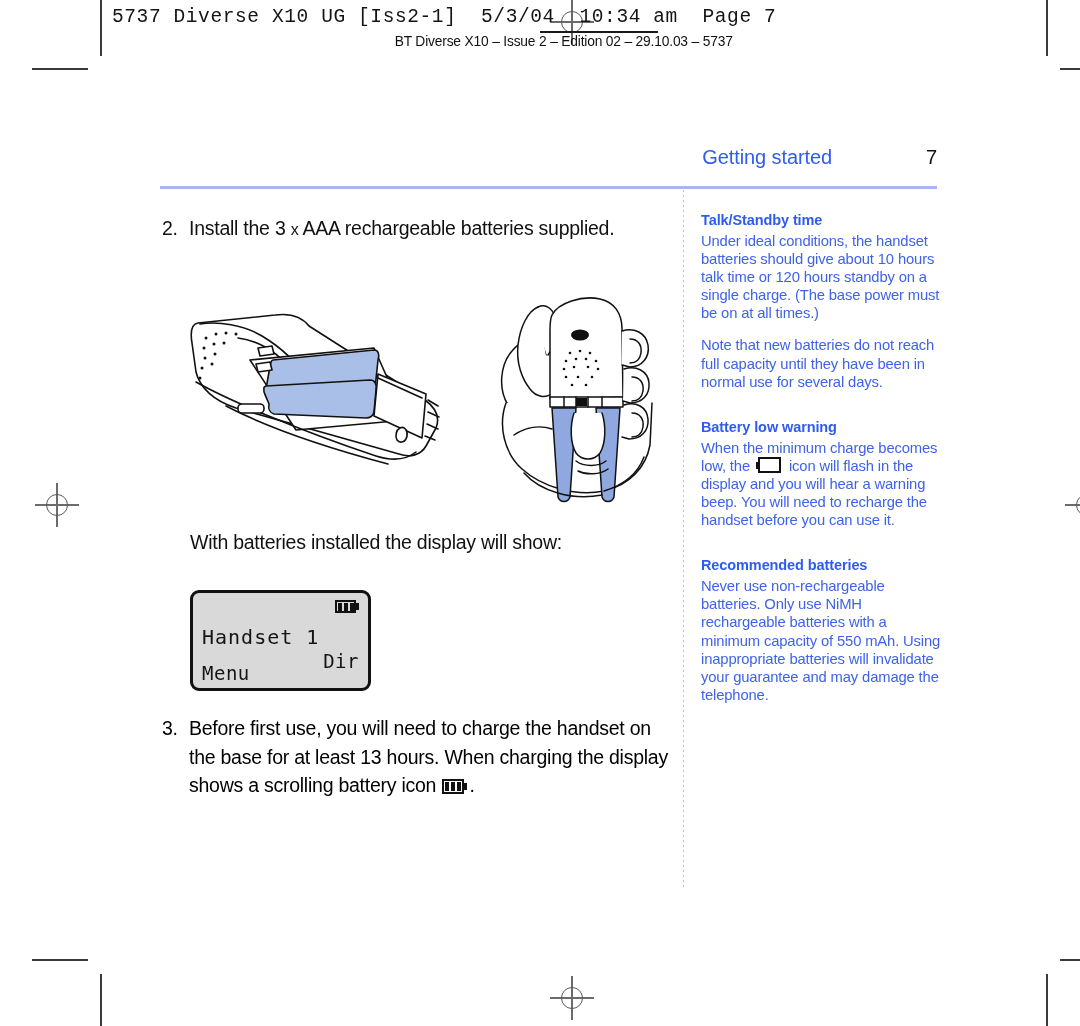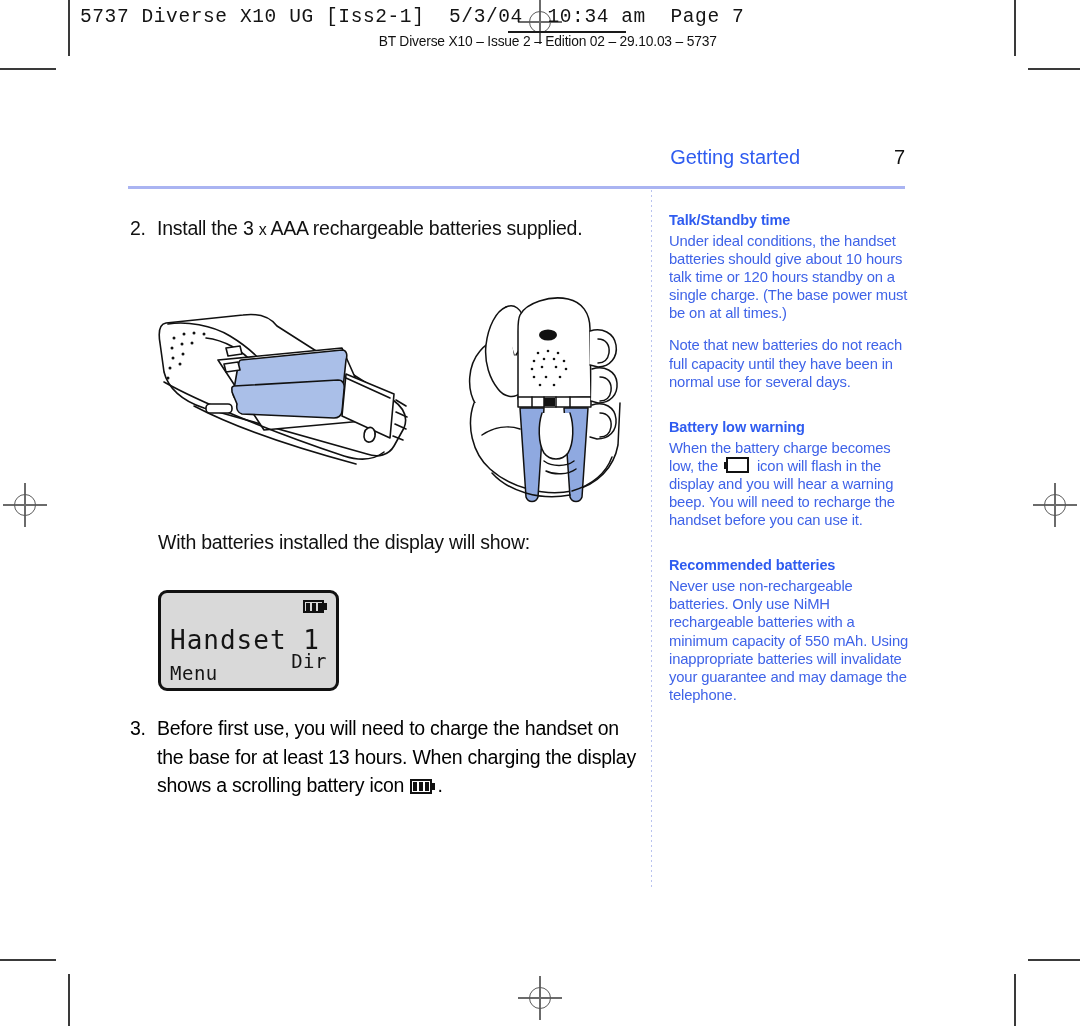--- a/index.html
+++ b/index.html
@@ -1,20 +1,20 @@
 <!DOCTYPE html>
 <html><head>
 <meta charset="utf-8">
 <style>
   html,body{margin:0;padding:0;}
   body{
     width:1080px;height:1026px;background:#ffffff;position:relative;
     font-family:"Liberation Sans", sans-serif;overflow:hidden;
   }
-  .page{position:absolute;inset:0;}
+  .page{position:absolute;inset:0;margin-left:32px;}
 
   
   .crop{position:absolute;background:#3a3a3a;}
   .vcrop{width:2px;}
   .hcrop{height:2px;}
   .regmark{position:absolute;width:44px;height:44px;}
   .regmark .rline{position:absolute;background:#6b6b6b;}
   .regmark .rcircle{position:absolute;left:11px;top:11px;width:20px;height:20px;
       border:1.5px solid #5a5a5a;border-radius:50%;background:transparent;}
 
@@ -72,21 +72,21 @@
   
   .lcd{position:absolute;left:158px;top:590px;width:175px;height:95px;
      border:3.5px solid #111;border-radius:9px;background:#d9d9d9;overflow:hidden;}
   .lcd .lcdbat{position:absolute;right:9px;top:7px;width:24px;height:13px;}
   .lcd .lcdbat .sh{position:absolute;left:0;top:0;width:21px;height:13px;
      border:2px solid #111;box-sizing:border-box;background:#d9d9d9;}
   .lcd .lcdbat .tp{position:absolute;left:21px;top:3px;width:3px;height:7px;background:#111;}
   .lcd .lcdbat .bb{position:absolute;top:2.5px;width:4px;height:8px;background:#111;}
   .lcd .lcdbat .bb1{left:2.5px;}.lcd .lcdbat .bb2{left:8.5px;}.lcd .lcdbat .bb3{left:14.5px;}
   .lcd .main-txt{position:absolute;left:9px;top:32px;font-family:"DejaVu Sans Mono", monospace;
-     font-size:26px;color:#151515;letter-spacing:1px;}
+     font-size:20px;color:#151515;letter-spacing:1px;}
   .lcd .soft-l{position:absolute;left:9px;bottom:4px;font-family:"DejaVu Sans Mono", monospace;
      font-size:19px;color:#151515;letter-spacing:0.5px;}
   .lcd .soft-r{position:absolute;right:9px;bottom:16px;font-family:"DejaVu Sans Mono", monospace;
      font-size:19px;color:#151515;letter-spacing:0.5px;}
 
   
   .sidecol{position:absolute;left:669px;top:210px;width:240px;color:#2f5cf0;}
   .side-h{font-size:14.5px;font-weight:bold;line-height:21px;color:#2f5cf0;
      letter-spacing:-0.1px;margin:0 0 1px 0;}
   .side-p{font-size:14.8px;line-height:18.1px;color:#3f63e8;letter-spacing:-0.15px;margin:0;}
@@ -295,21 +295,21 @@
       <div class="side-h">Talk/Standby time</div>
       <p class="side-p">Under ideal conditions, the handset batteries should give about 10 hours talk time or 120 hours standby on a single charge. (The base power must be on at all times.)</p>
       <div class="side-gap"></div>
       <p class="side-p">Note that new batteries do not reach full capacity until they have been in normal use for several days.</p>
     </div>
 
     <div class="side-gap-lg"></div>
 
     <div>
       <div class="side-h">Battery low warning</div>
-      <p class="side-p"><span>When the battery charge becomes low, the </span><span class="bat-empty"><span class="shell"></span><span class="tip"></span></span><span> icon will flash in the display and you will hear a warning beep. You will need to recharge the handset before you can use it.</span></p>
+      <p class="side-p"><span>When the minimum charge becomes low, the </span><span class="bat-empty"><span class="shell"></span><span class="tip"></span></span><span> icon will flash in the display and you will hear a warning beep. You will need to recharge the handset before you can use it.</span></p>
     </div>
 
     <div class="side-gap-lg"></div>
 
     <div>
       <div class="side-h">Recommended batteries</div>
       <p class="side-p">Never use non-rechargeable batteries. Only use NiMH rechargeable batteries with a minimum capacity of 550 mAh. Using inappropriate batteries will invalidate your guarantee and may damage the telephone.</p>
     </div>
 
   </div>

